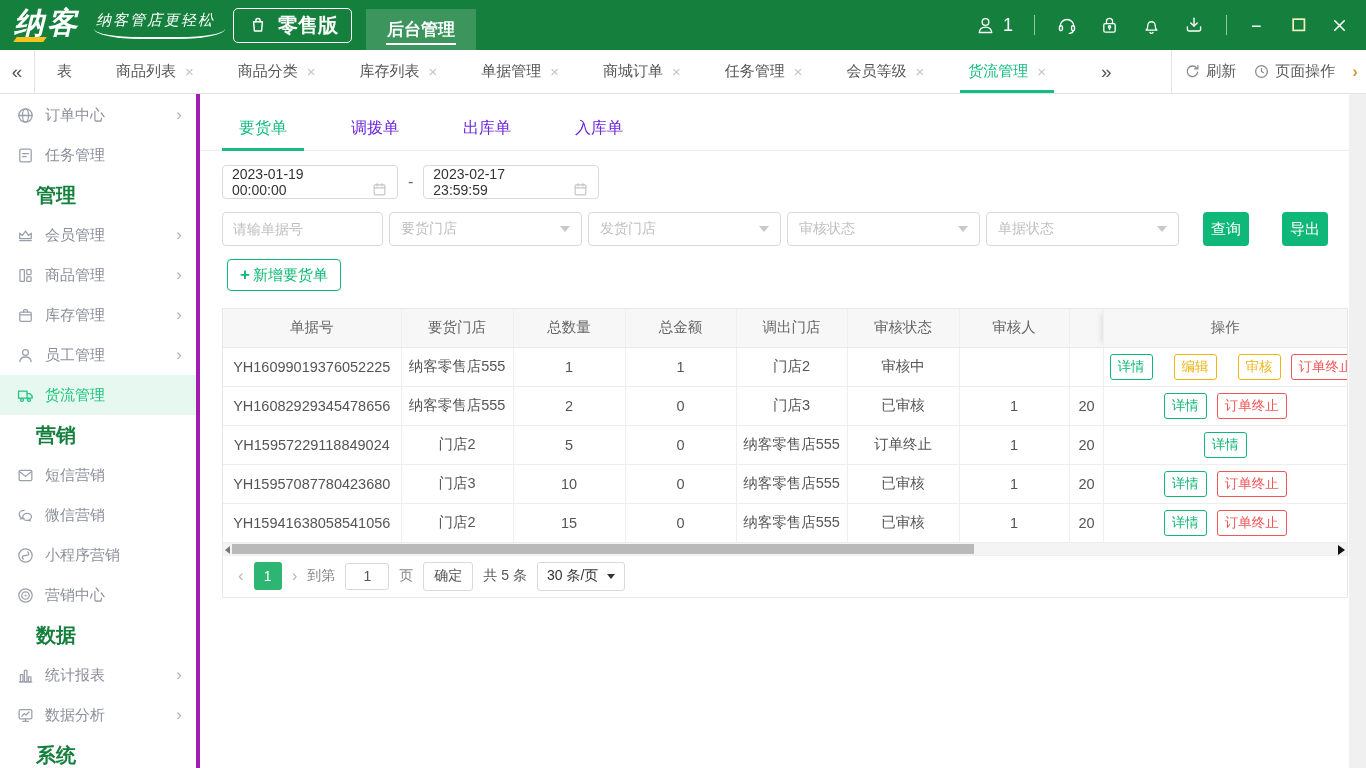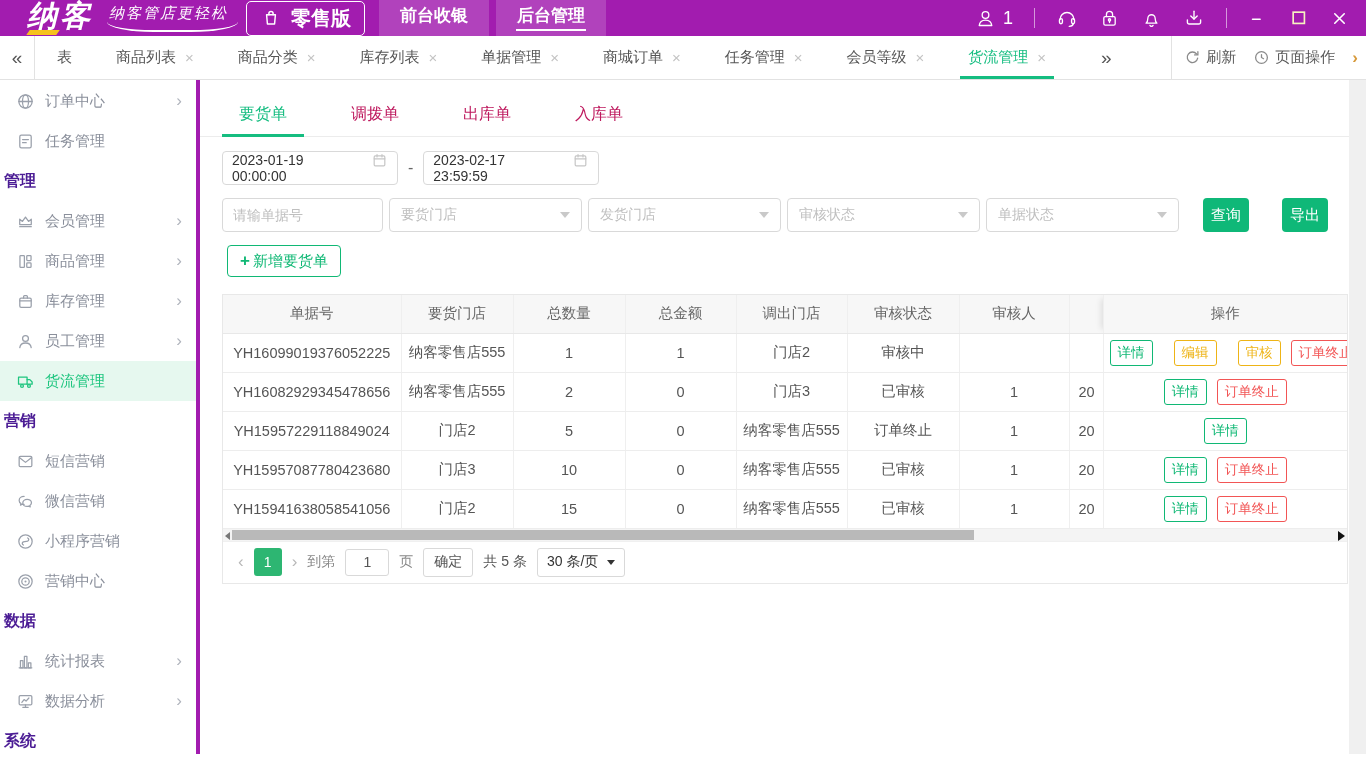--- a/index.html
+++ b/index.html
@@ -6,21 +6,21 @@
   html,body { margin:0; padding:0; }
   body {
     width:1366px; height:768px; overflow:hidden;
     font-family:"Liberation Sans","DejaVu Sans",sans-serif;
     background:#fff; color:#333;
   }
   .icon svg { display:block; }
 
   
   .header {
-    height:36px; background:#a21caf; display:flex; align-items:center; color:#fff;padding-left:13px;
+    height:50px; background:#15803d; display:flex; align-items:center; color:#fff;
   }
   .brand {
     margin-left:14px; font-size:30px; font-weight:bold; font-style:italic;
     letter-spacing:3px; position:relative; line-height:1; padding-bottom:4px;
   }
   .brand::after {
     content:""; position:absolute; left:1px; bottom:0; width:30px; height:5px;
     background:#f6c21d; transform:skewX(-35deg);
   }
   .tagline {
@@ -71,38 +71,38 @@
   .sidebar { width:200px; background:#fff; border-right:4px solid #a21caf; overflow:hidden; padding-top:1px; }
   .sb-item {
     height:40px; display:flex; align-items:center; gap:10px; padding:0 14px 0 16px;
     color:#8a8f9b; font-size:15px; cursor:pointer;
   }
   .sb-item .icon { color:#9aa0ab; }
   .sb-label { flex:1; }
   .sb-chev { color:#b0b4bd; font-size:17px; }
   .sb-item.active { background:#e6f8ef; color:#1ec57f; }
   .sb-item.active .icon { color:#1ec57f; }
-  .sb-section { height:40px; display:flex; align-items:center; padding-left:4px; font-size:16px; font-weight:bold; color:#4c1d95; }
+  .sb-section { height:40px; display:flex; align-items:center; padding-left:36px; font-size:20px; font-weight:bold; color:#15803d; }
 
   .content { flex:1; background:#fff; margin-right:17px; overflow:hidden; }
 
   
   .subtabs { display:flex; align-items:stretch; height:44px; margin-top:13px; padding-left:22px; border-bottom:1px solid #ececec; }
   .subtab {
     padding:0 17px; margin-right:30px; display:flex; align-items:center;
-    font-size:16px; color:#be185d; position:relative; cursor:pointer;
+    font-size:16px; color:#6d28d9; position:relative; cursor:pointer;
   }
   .subtab.active { color:#15bd80; }
   .subtab.active::after { content:""; position:absolute; left:0; right:0; bottom:-1px; height:3px; background:#15bd80; }
 
   
   .daterow { display:flex; align-items:center; gap:10px; margin:14px 0 0 22px; }
   .datebox {
     width:176px; height:34px; border:1px solid #d9d9d9; border-radius:4px;
-    display:flex; align-items:flex-start; justify-content:space-between; padding:0 9px;
+    display:flex; align-items:flex-end; justify-content:space-between; padding:0 9px;
     font-size:14px; color:#333; cursor:pointer;gap:20px;
   }
   .datebox .icon { color:#c6c6c6; }
   .datesep { color:#666; }
 
   .filterrow { display:flex; align-items:center; margin:13px 0 0 22px; }
   .f-input {
     width:161px; height:34px; border:1px solid #d9d9d9; border-radius:4px;
     padding:0 10px; font-size:14px; color:#333; outline:none;
     font-family:"Liberation Sans","DejaVu Sans",sans-serif;
@@ -196,21 +196,20 @@
   <div class="edition-btn">
     <span class="icon">
       <svg width="22" height="22" viewBox="0 0 24 24" fill="none" stroke="currentColor" stroke-width="1.6" stroke-linecap="round" stroke-linejoin="round">
           <path d="M7.2 8.5h9.6l-.9 10H8.1z"></path>
           <path d="M9.7 8.5V7.1a2.3 2.3 0 014.6 0v1.4"></path>
         </svg>
     </span>
     <span>零售版</span>
   </div>
   <div class="header-tabs" id="headerTabs">
-      <div class="nav-tab">前台收银</div>
       <div class="nav-tab active">后台管理</div>
     </div>
 
   <div class="header-right">
     <div class="hr-user">
       <span class="icon">
         <svg width="21" height="21" viewBox="0 0 24 24" fill="none" stroke="currentColor" stroke-width="1.5" stroke-linecap="round" stroke-linejoin="round">
             <circle cx="12" cy="8" r="3.8"></circle>
             <path d="M4.8 20c.5-4 3.3-6.2 7.2-6.2s6.7 2.2 7.2 6.2z"></path>
           </svg>

